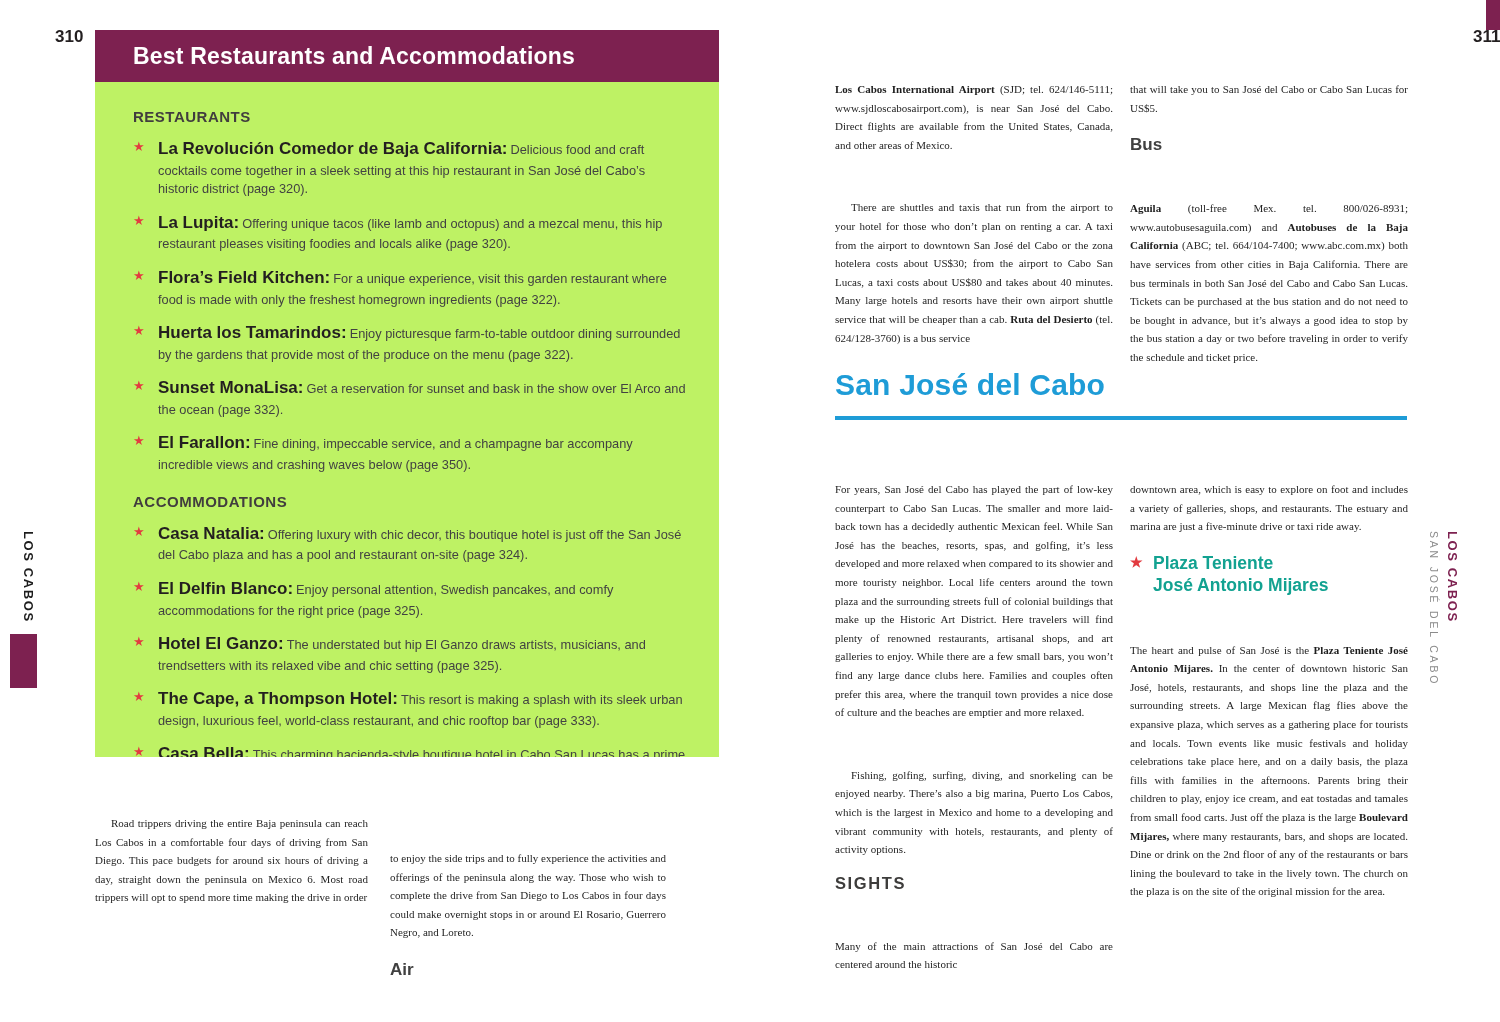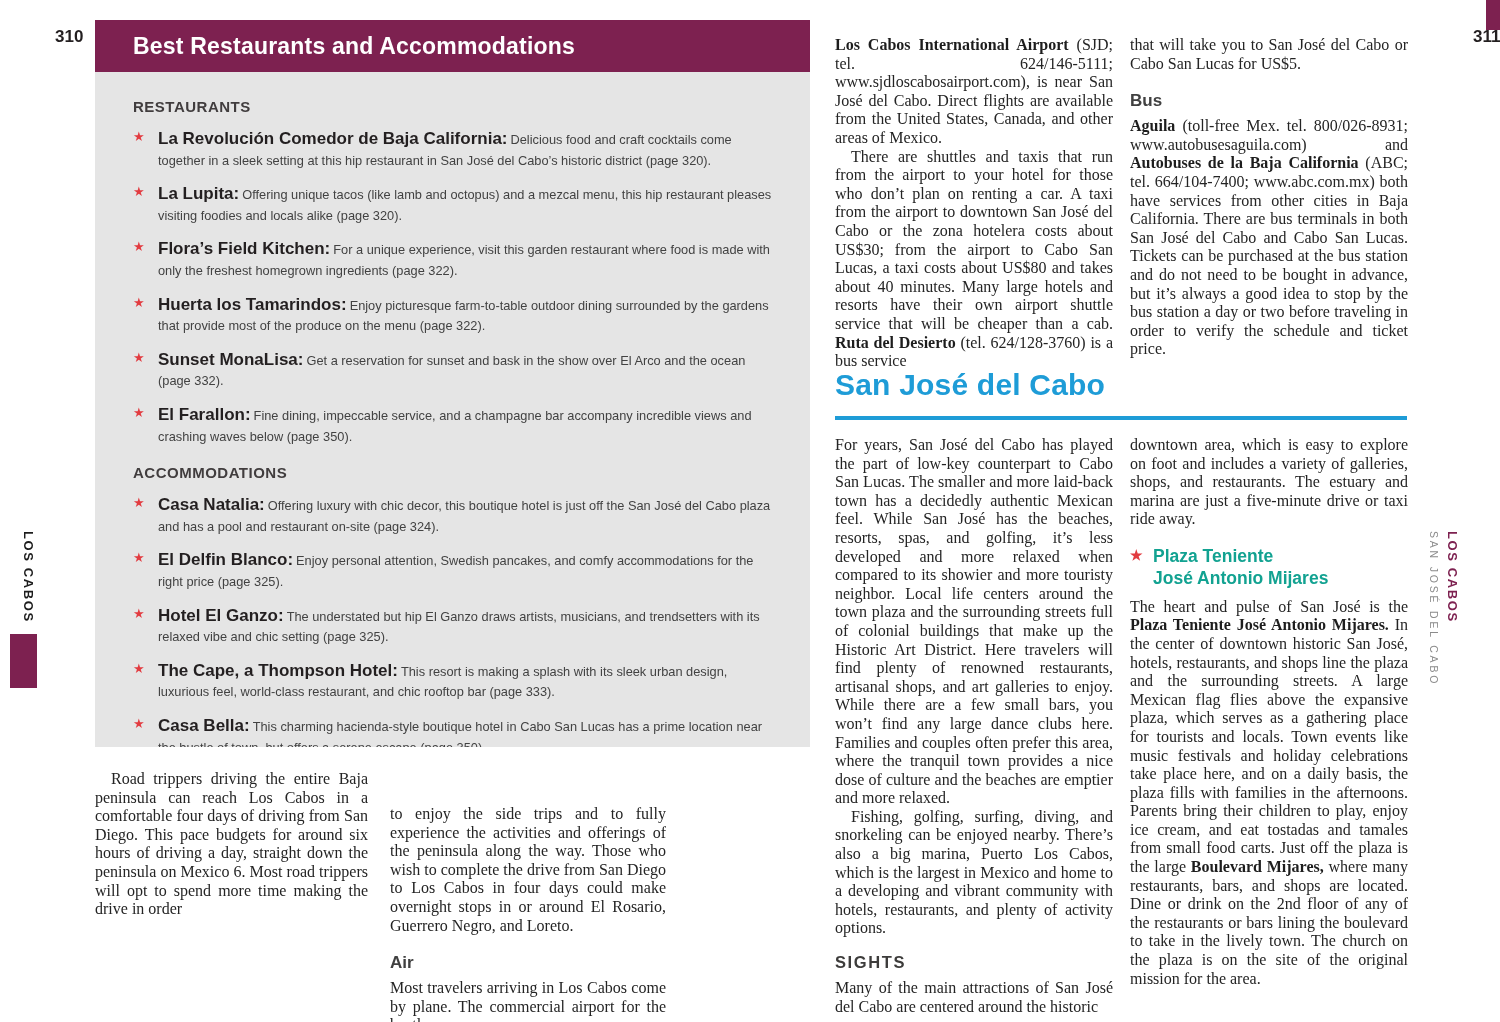--- a/index.html
+++ b/index.html
@@ -5,42 +5,42 @@
   * { margin:0; padding:0; box-sizing:border-box; }
   html,body { background:#ffffff; }
   body { width:1500px; height:1022px; font-family:"Liberation Serif", serif; color:#242424; }
   .spread { position:relative; width:1500px; height:1022px; background:#ffffff; overflow:hidden; }
 
   .pagenum { position:absolute; top:27px; font:bold 17px "Liberation Sans", sans-serif; color:#231f20;margin-left:28px; }
   .pagenum.pn-left  { left:27px; }
   .pagenum.pn-right { left:1445px; }
 
   
-  .hl { position:absolute; left:95px; top:20px; width:715px; }
+  .hl { position:absolute; left:95px; top:30px; width:624px; }
   .hl-header { height:52px; background:#7d2150; color:#ffffff; display:flex; align-items:center;
                padding-left:38px; font:bold 23px "Liberation Sans", sans-serif; letter-spacing:.2px; }
-  .hl-body { background:#e5e5e5; padding:16px 30px 0 38px; height:675px; overflow:hidden; }
+  .hl-body { background:#bef264; padding:16px 30px 0 38px; height:675px; overflow:hidden; }
   .hl-sec { font:bold 15px "Liberation Sans", sans-serif; color:#413d3e; letter-spacing:.5px; margin:10px 0 4px; }
   .hl-sec.second { margin-top:18px; }
   .hl-item { position:relative; padding-left:25px; margin-top:12px;
              font:12.8px/1.45 "Liberation Sans", sans-serif; color:#424242; }
   .star { color:#e23b40; }
   .hl-item .star { position:absolute; left:0; top:1px; font-size:13px; }
   .nm { color:#231f20; font-size:17px; margin-right:3px; font-weight:bold; }
 
   
   .col { position:absolute; overflow:hidden; }
   .col.lp1 { left:95px;  top:770px; width:273px; height:246px; }
   .col.lp2 { left:390px; top:805px; width:276px; height:246px; }
   .col.rt1 { left:835px;  top:36px; width:278px; height:332px; }
   .col.rt2 { left:1130px; top:36px; width:278px; height:332px; }
   .col.rb1 { left:835px;  top:436px; width:278px; height:580px; }
   .col.rb2 { left:1130px; top:436px; width:278px; height:580px; }
 
-  p.body { font-size:16px; line-height:18.6px; text-align:justify; color:#242424; }
+  p.body { font-size:11px; line-height:18.6px; text-align:justify; color:#242424;margin-top:44px; }
   p.body b { font-weight:bold; color:#1d1d1d; }
   p.indent { text-indent:16px; }
 
   .h-blue   { font:bold 17px "Liberation Sans", sans-serif; color:#404040; margin:18px 0 6px; }
   .h-sights { font:bold 16.5px "Liberation Sans", sans-serif; color:#3d3c3b; letter-spacing:1.6px; margin:15px 0 7px; }
   .h-sight  { font:bold 17.5px/1.28 "Liberation Sans", sans-serif; color:#12a291; margin:16px 0 8px;
               position:relative; padding-left:23px; }
   .h-sight .star { position:absolute; left:0; top:2px; font-size:14px; }
 
   .section-title { position:absolute; left:835px; top:368px; font:bold 30px "Liberation Sans", sans-serif;

